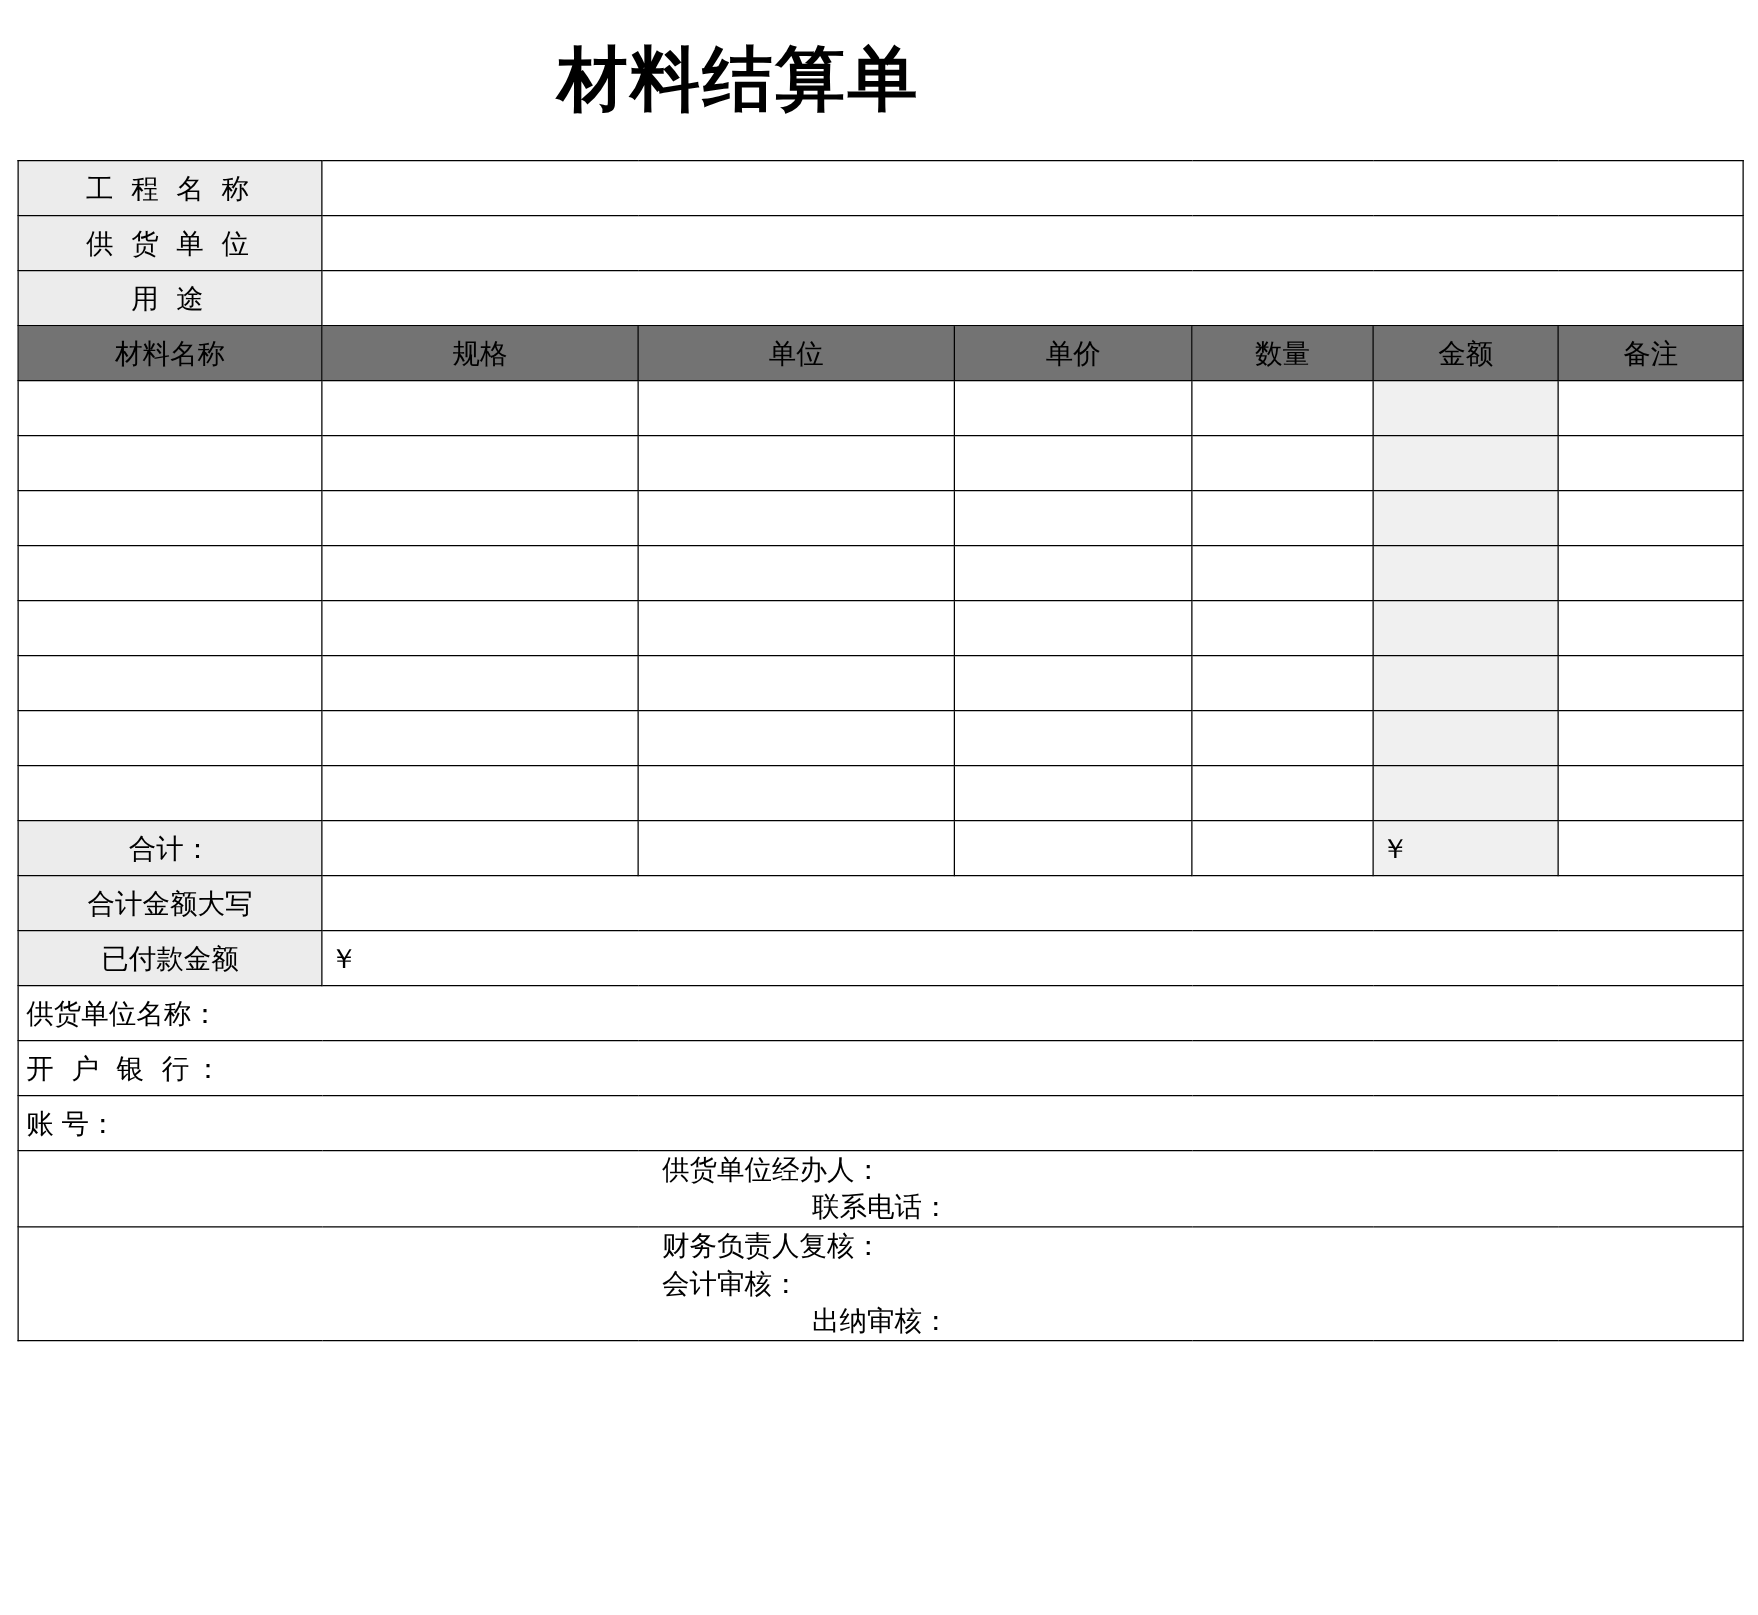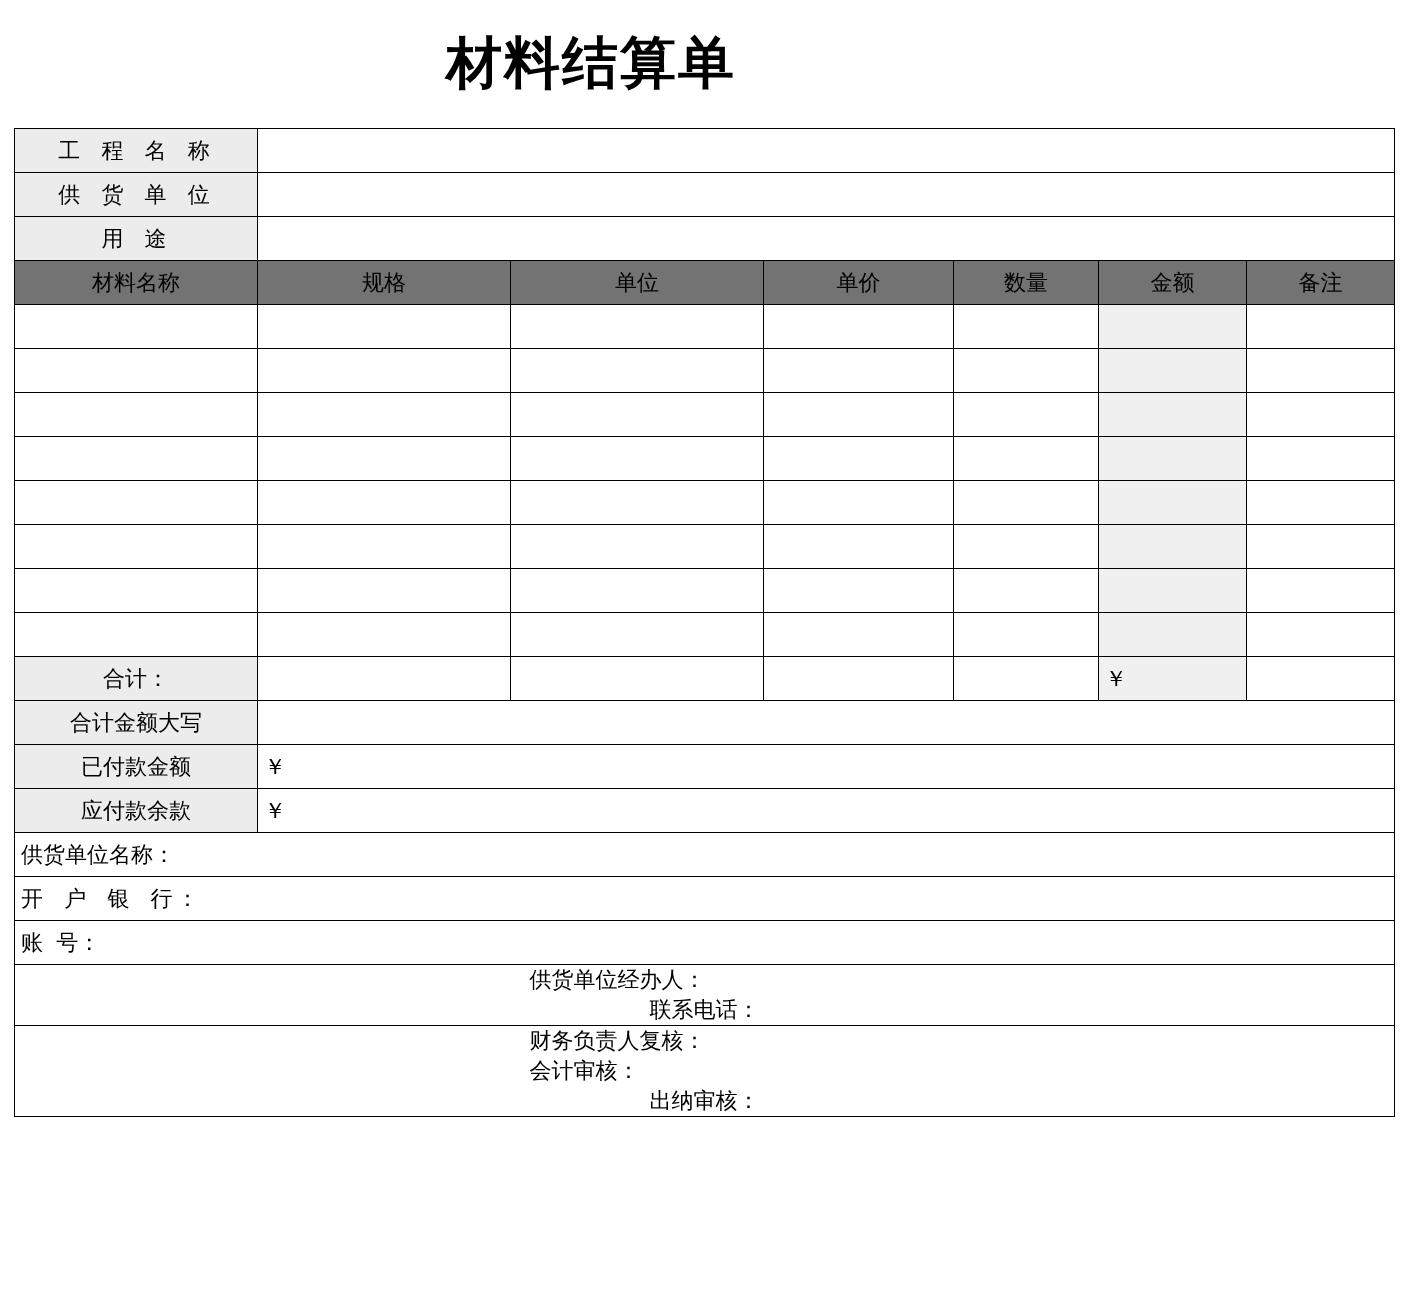--- a/index.html
+++ b/index.html
@@ -10,21 +10,20 @@
   body {
     font-family: "Liberation Sans", sans-serif;
     color: #000000;
   }
   .page {
     width: 1182px;
     height: 1292px;
     position: relative;
     background: #ffffff;
     box-sizing: border-box;
-    font-family: Liberation Mono, monospace;
   }
   .title-bar {
     height: 128px;
     display: flex;
     align-items: center;
     justify-content: center;
   }
   .title {
     font-size: 56px;
     font-weight: bold;
@@ -233,24 +232,20 @@
       <tr>
         <td class="lbl-tight">合计金额大写</td>
         <td colspan="6" class="blank"></td>
       </tr>
 
       <tr>
         <td class="lbl-tight">已付款金额</td>
         <td colspan="6" class="blank yen">￥</td>
       </tr>
 
-      <tr>
-        <td class="lbl-tight">应付款余款</td>
-        <td colspan="6" class="blank yen">￥</td>
-      </tr>
 
       <tr>
         <td colspan="7" class="footer-cell">
           <span>供货单位名称：</span><span></span>
         </td>
       </tr>
 
       <tr>
         <td colspan="7" class="footer-cell">
           <span class="sp4">开 户 银 行：</span><span></span>

